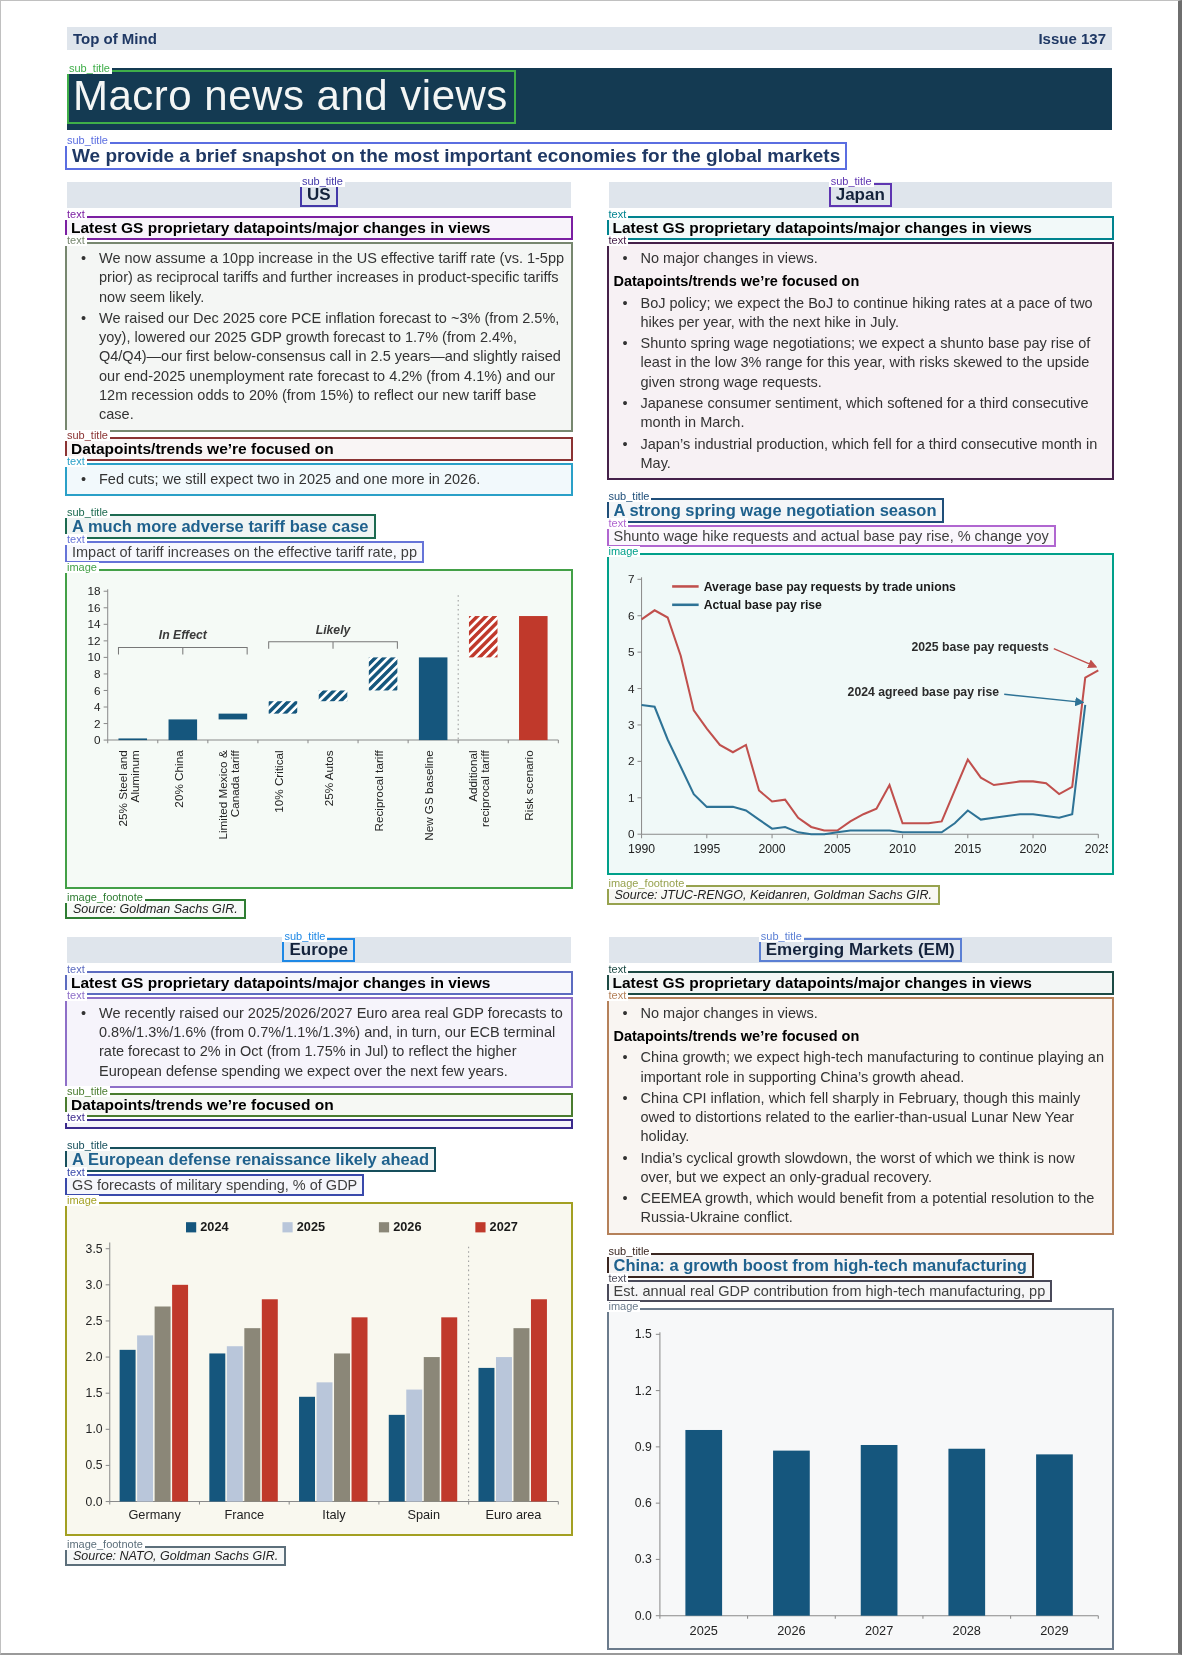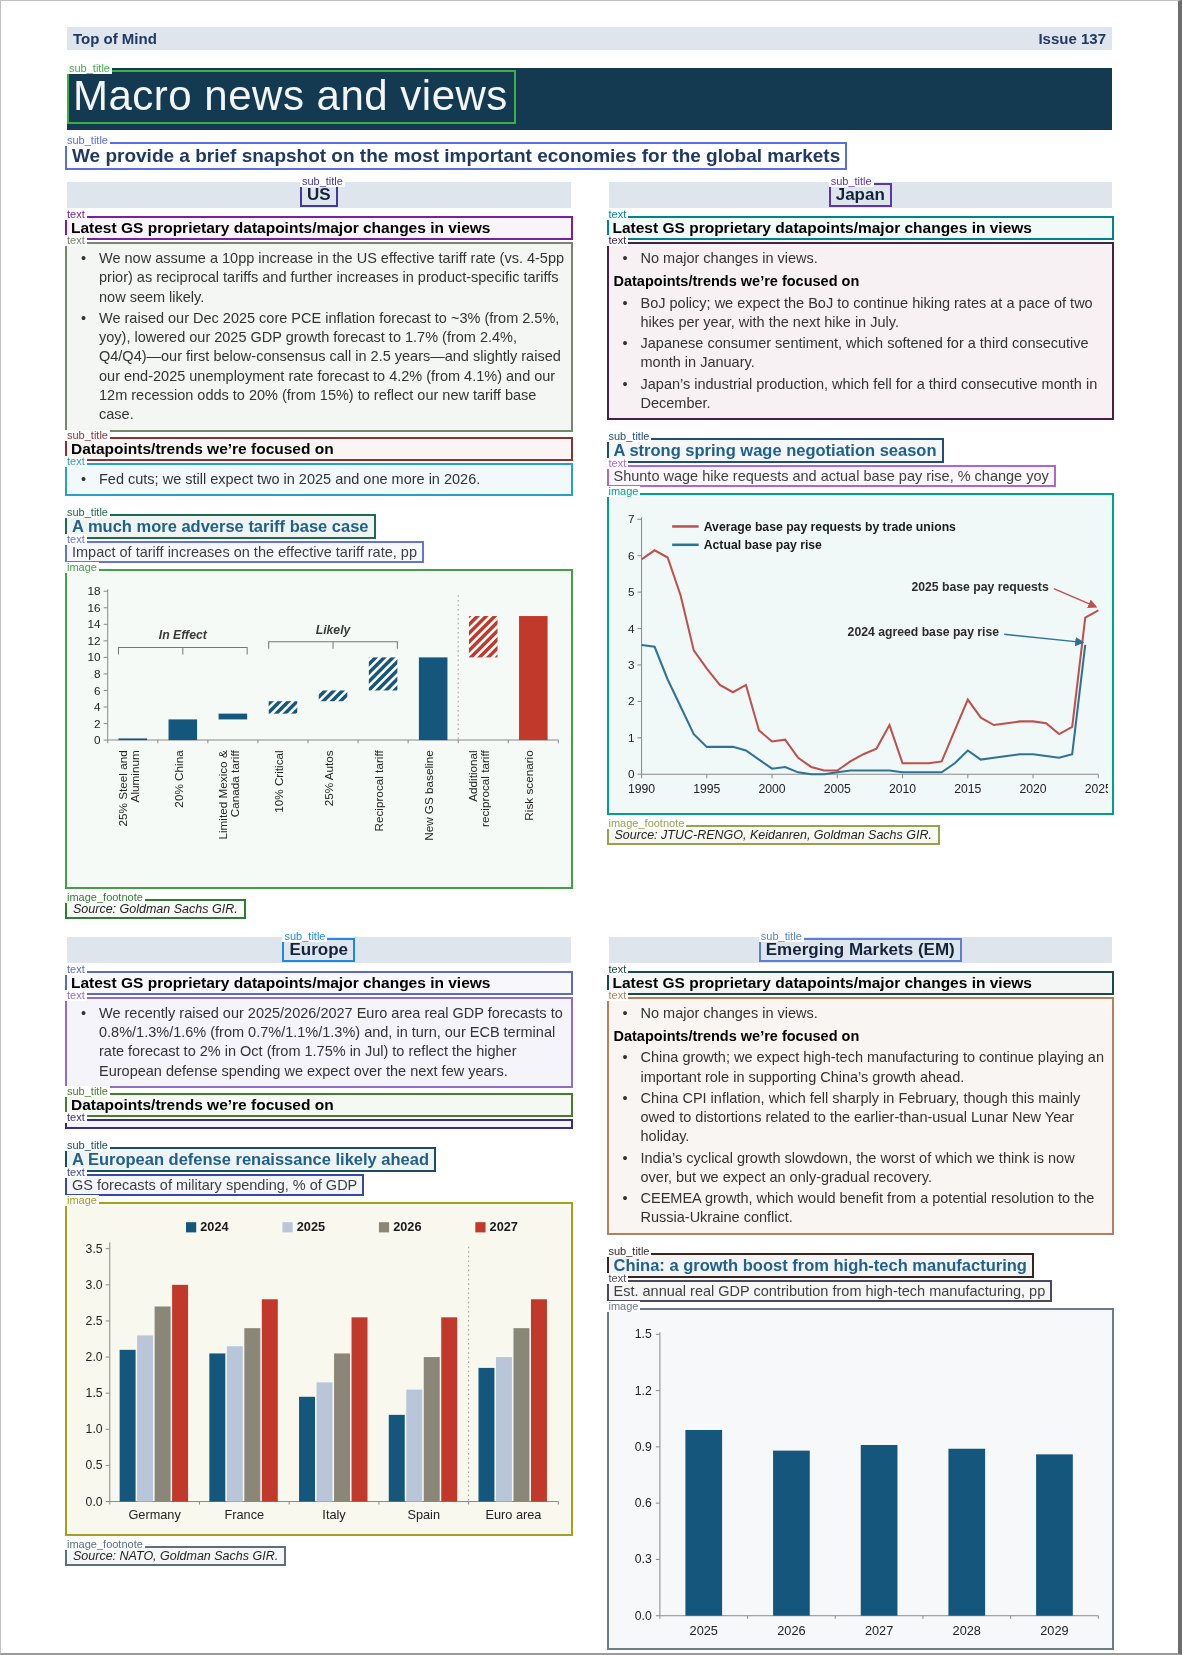--- a/index.html
+++ b/index.html
@@ -49,21 +49,21 @@
   <div class="tagline ann" style="box-shadow: rgb(91, 110, 225) 0px 0px 0px 2px;">We provide a brief snapshot on the most important economies for the global markets<span class="ann-label" style="color: rgb(91, 110, 225);">sub_title</span></div>
 
   <div class="grid">
 
     <section>
       <div class="band">
         <span class="band-title ann" style="box-shadow: rgb(67, 56, 168) 0px 0px 0px 2px;">US<span class="ann-label" style="color: rgb(67, 56, 168);">sub_title</span></span>
       </div>
       <span class="sec-h ann" style="box-shadow: rgb(123, 31, 162) 0px 0px 0px 2px; background-color: rgba(123, 31, 162, 0.05);">Latest GS proprietary datapoints/major changes in views<span class="ann-label" style="color: rgb(123, 31, 162);">text</span></span>
       <ul class="bullets ann" style="box-shadow: rgb(119, 135, 111) 0px 0px 0px 2px; background-color: rgba(119, 135, 111, 0.08);">
-          <li class="b">We now assume a 10pp increase in the US effective tariff rate (vs. 4-5pp prior) as reciprocal tariffs and further increases in product-specific tariffs now seem likely.</li>
+          <li class="b">We now assume a 10pp increase in the US effective tariff rate (vs. 1-5pp prior) as reciprocal tariffs and further increases in product-specific tariffs now seem likely.</li>
           <li class="b">We raised our Dec 2025 core PCE inflation forecast to ~3% (from 2.5%, yoy), lowered our 2025 GDP growth forecast to 1.7% (from 2.4%, Q4/Q4)—our first below-consensus call in 2.5 years—and slightly raised our end-2025 unemployment rate forecast to 4.2% (from 4.1%) and our 12m recession odds to 20% (from 15%) to reflect our new tariff base case.</li>
           <span class="ann-label" style="color: rgb(119, 135, 111);">text</span>
         </ul>
       <span class="sec-h ann" style="box-shadow: rgb(139, 51, 51) 0px 0px 0px 2px; background-color: rgba(139, 51, 51, 0.05);">Datapoints/trends we’re focused on<span class="ann-label" style="color: rgb(139, 51, 51);">sub_title</span></span>
       <ul class="bullets ann" style="box-shadow: rgb(42, 160, 200) 0px 0px 0px 2px; background-color: rgba(42, 160, 200, 0.06);">
           <li class="b">Fed cuts; we still expect two in 2025 and one more in 2026.</li>
           <span class="ann-label" style="color: rgb(42, 160, 200);">text</span>
         </ul>
       <span class="chart-title ann" style="box-shadow: rgb(28, 106, 80) 0px 0px 0px 2px; background-color: rgba(28, 106, 80, 0.07);">A much more adverse tariff base case<span class="ann-label" style="color: rgb(28, 106, 80);">sub_title</span></span><br>
       <span class="chart-sub ann" style="box-shadow: rgb(102, 116, 216) 0px 0px 0px 2px; background-color: rgba(102, 116, 216, 0.05);">Impact of tariff increases on the effective tariff rate, pp<span class="ann-label" style="color: rgb(102, 116, 216);">text</span></span>
@@ -145,22 +145,23 @@
 
     <section>
       <div class="band">
         <span class="band-title ann" style="box-shadow: rgb(94, 53, 177) 0px 0px 0px 2px;">Japan<span class="ann-label" style="color: rgb(94, 53, 177);">sub_title</span></span>
       </div>
       <span class="sec-h ann" style="box-shadow: rgb(0, 131, 143) 0px 0px 0px 2px; background-color: rgba(0, 131, 143, 0.05);">Latest GS proprietary datapoints/major changes in views<span class="ann-label" style="color: rgb(0, 131, 143);">text</span></span>
       <ul class="bullets ann" style="box-shadow: rgb(69, 33, 74) 0px 0px 0px 2px; background-color: rgba(150, 80, 120, 0.08);">
           <li class="b">No major changes in views.</li>
           <li class="h">Datapoints/trends we’re focused on</li>
           <li class="b">BoJ policy; we expect the BoJ to continue hiking rates at a pace of two hikes per year, with the next hike in July.</li>
-          <li class="b">Japanese consumer sentiment, which softened for a third consecutive month in January.</li>
-          <li class="b">Japan’s industrial production, which fell for a third consecutive month in December.</li>
+          <li class="b">Shunto spring wage negotiations; we expect a shunto base pay rise of least in the low 3% range for this year, with risks skewed to the upside given strong wage requests.</li>
+          <li class="b">Japanese consumer sentiment, which softened for a third consecutive month in March.</li>
+          <li class="b">Japan’s industrial production, which fell for a third consecutive month in May.</li>
           <span class="ann-label" style="color: rgb(69, 33, 74);">text</span>
         </ul>
       <span class="chart-title ann" style="box-shadow: rgb(31, 78, 121) 0px 0px 0px 2px; background-color: rgba(31, 78, 121, 0.05);">A strong spring wage negotiation season<span class="ann-label" style="color: rgb(31, 78, 121);">sub_title</span></span><br>
       <span class="chart-sub ann" style="box-shadow: rgb(176, 102, 208) 0px 0px 0px 2px; background-color: rgba(176, 102, 208, 0.05);">Shunto wage hike requests and actual base pay rise, % change yoy<span class="ann-label" style="color: rgb(176, 102, 208);">text</span></span>
       <div class="chart-box ann" style="box-shadow: rgb(0, 160, 138) 0px 0px 0px 2px; background-color: rgba(0, 160, 138, 0.06);">
         <svg id="chart-japan" viewBox="0 0 486 302">
             <defs>
               <marker id="arw0" viewBox="0 0 10 10" refX="8" refY="5" markerWidth="6.5" markerHeight="6.5" orient="auto-start-reverse">
                 <path d="M 0 0 L 10 5 L 0 10 z" fill="#c0504d"></path>
               </marker>

